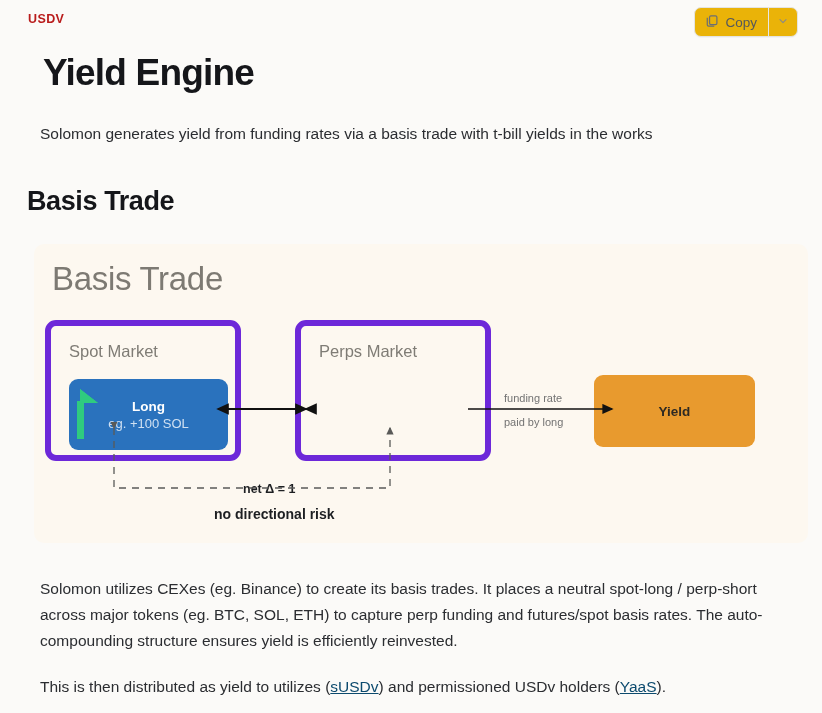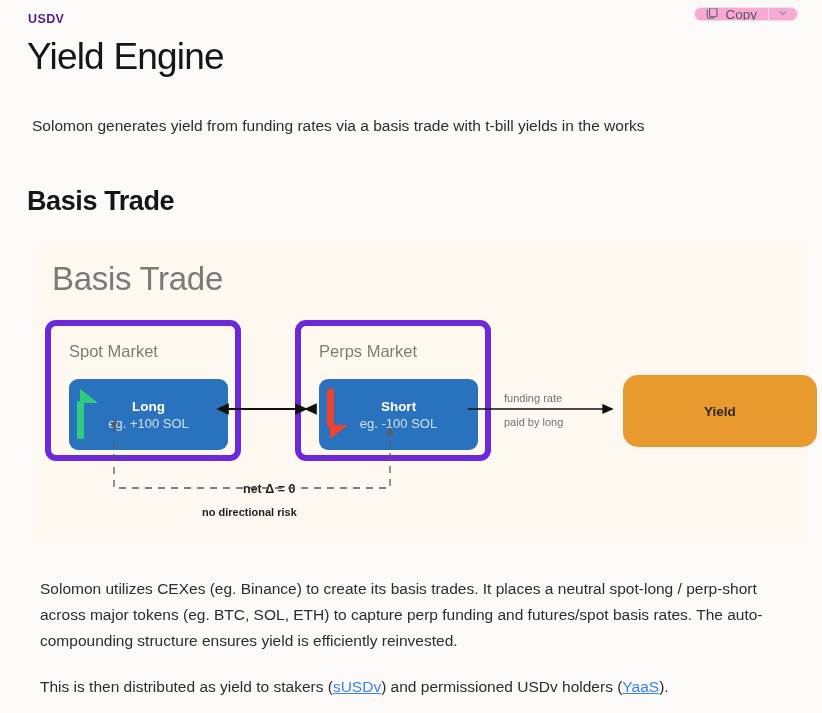--- a/index.html
+++ b/index.html
@@ -16,31 +16,31 @@
     background: #fbfaf8;
   }
 
   
   .eyebrow {
     position: absolute;
     left: 28px; top: 12px;
     font-size: 12.5px;
     font-weight: 700;
     letter-spacing: 0.4px;
-    color: #4c1d95;
+    color: #b91c1c;
   }
   .copy-group {
     position: absolute;
     right: 24px; top: 7px;
     display: flex;
     align-items: stretch;
-    background: #f9a8d4;
+    background: #eab308;
     border: 1px solid #e4e4e2;
     border-radius: 7px;
-    height: 14px;
+    height: 30px;
     box-shadow: 0 1px 1px rgba(0,0,0,0.03);
     overflow: hidden;
   }
   .copy-btn {
     display: flex; align-items: center; gap: 6px;
     padding: 0 11px 0 10px;
     background: transparent;
     border: none;
     cursor: pointer;
     font-family: inherit;
@@ -51,31 +51,31 @@
   .copy-caret {
     display: flex; align-items: center; justify-content: center;
     width: 28px; background: transparent; border: none; cursor: pointer;
   }
 
   
   .h1 {
     position: absolute;
     left: 27px; top: 36px;
     font-size: 37px;
-    font-weight: 400;
+    font-weight: 700;
     letter-spacing: -0.8px;
     color: #15161a;
-    margin: 0;
+    margin: 16px;
   }
   .lede {
     position: absolute;
     left: 28px; top: 113px;
     font-size: 15.5px;
     color: #2b2d31;
-    margin: 4px;
+    margin: 12px;
   }
   .h2 {
     position: absolute;
     left: 27px; top: 186px;
     font-size: 27px;
     font-weight: 800;
     letter-spacing: -0.4px;
     color: #15161a;
     margin: 0;
   }
@@ -122,58 +122,58 @@
     gap: 2px;
   }
   .pos-title { font-size: 13.5px; font-weight: 700; color: #ffffff; }
   .pos-sub   { font-size: 13px;  color: #cfe0f2; }
   .pos-flag  { position: absolute; left: 7px; top: 10px; }
 
   .arrow-svg { position: absolute; left: 0; top: 0; width: 774px; height: 299px; pointer-events: none; }
 
   .yield-box {
     position: absolute;
-    left: 589px; top: 131px;
-    width: 194px; height: 72px;
+    left: 560px; top: 131px;
+    width: 161px; height: 72px;
     background: #e89a2e;
-    border-radius: 15px;
+    border-radius: 9px;
     display: flex; align-items: center; justify-content: center;
   }
   .yield-label { font-size: 13.5px; font-weight: 700; color: #2e2a23; }
 
   .fund-line1, .fund-line2 {
     position: absolute;
     font-size: 11px; font-weight: 400; color: #737373;
     white-space: nowrap;
   }
   .fund-line1 { left: 470px; top: 148px; }
   .fund-line2 { left: 470px; top: 172px; }
 
   .net-delta {
     position: absolute; left: 209px; top: 238px;
     font-size: 12.5px; font-weight: 700; color: #1d1f22; white-space: nowrap;
   }
   .no-risk {
-    position: absolute; left: 168px; top: 262px;
-    font-size: 11px; font-weight: 700; color: #1d1f22; white-space: nowrap;
+    position: absolute; left: 180px; top: 262px;
+    font-size: 14px; font-weight: 700; color: #1d1f22; white-space: nowrap;
   }
 
   
   .para {
     position: absolute;
     left: 28px;
     width: 762px;
     font-size: 15.5px;
     line-height: 26px;
     color: #2b2d31;
     margin: 12px;
   }
   .para.p1 { top: 564px; }
   .para.p2 { top: 662px; }
-  a.link { color: #3b82f6; text-decoration: underline; }
+  a.link { color: #0c4a6e; text-decoration: underline; }
 </style>
 </head>
 <body>
 
 <div class="page">
 
   <div class="eyebrow">USDV</div>
 
   <div class="copy-group">
     <button class="copy-btn">
@@ -212,39 +212,29 @@
             <rect x="1" y="12" width="7" height="38" fill="#2fcb7f"></rect>
           </svg>
         </span>
         <span class="pos-title">Long</span>
         <span class="pos-sub">eg. +100 SOL</span>
       </div>
     </div>
 
     <div class="market-card perps">
       <div class="market-label">Perps Market</div>
-      <div class="pos-box">
-        <span class="pos-flag">
-          <svg width="26" height="50" viewBox="0 0 26 50">
-            <path d="M4 0 L4 36 L22 36 L4 50 Z" fill="#f0422f"></path>
-            <rect x="1" y="0" width="7" height="38" fill="#f0422f"></rect>
-          </svg>
-        </span>
-        <span class="pos-title">Short</span>
-        <span class="pos-sub">eg. -100 SOL</span>
-      </div>
     </div>
 
     <div class="yield-box">
       <span class="yield-label">Yield</span>
     </div>
 
     <div class="fund-line1">funding rate</div>
     <div class="fund-line2">paid by long</div>
-    <div class="net-delta">net Δ = 0</div>
+    <div class="net-delta">net Δ = 1</div>
     <div class="no-risk">no directional risk</div>
 
     <svg class="arrow-svg" viewBox="0 0 774 299">
       <defs>
         <marker id="ah" markerWidth="7" markerHeight="7" refX="6" refY="3.2" orient="auto">
           <path d="M0,0 L7,3.2 L0,6.4 Z" fill="#111"></path>
         </marker>
         <marker id="ahs" markerWidth="6" markerHeight="6" refX="5" refY="2.8" orient="auto">
           <path d="M0,0 L6,2.8 L0,5.6 Z" fill="#5a5a58"></path>
         </marker>
@@ -253,15 +243,15 @@
       <line x1="184" y1="165" x2="272" y2="165" stroke="#111" stroke-width="1.8" marker-start="url(#ah)" marker-end="url(#ah)" transform="rotate(180 228 165)"></line>
       <line x1="184" y1="165" x2="272" y2="165" stroke="#111" stroke-width="1.8" marker-end="url(#ah)"></line>
 
       <line x1="434" y1="165" x2="578" y2="165" stroke="#111" stroke-width="1.6" marker-end="url(#ah)"></line>
 
       <path d="M80 184 L80 244 L356 244 L356 184" fill="none" stroke="#5a5a58" stroke-width="1.3" stroke-dasharray="7 6" marker-start="url(#ahs)" marker-end="url(#ahs)"></path>
     </svg>
   </div>
 
   <p class="para p1">Solomon utilizes CEXes (eg. Binance) to create its basis trades. It places a neutral spot-long / perp-short across major tokens (eg. BTC, SOL, ETH) to capture perp funding and futures/spot basis rates. The auto-compounding structure ensures yield is efficiently reinvested.</p>
-  <p class="para p2"><span>This is then distributed as yield to stakers (</span><a class="link" href="#">sUSDv</a><span>) and permissioned USDv holders (</span><a class="link" href="#">YaaS</a><span>).</span></p>
+  <p class="para p2"><span>This is then distributed as yield to utilizes (</span><a class="link" href="#">sUSDv</a><span>) and permissioned USDv holders (</span><a class="link" href="#">YaaS</a><span>).</span></p>
 
 </div>
 
 </body></html>

